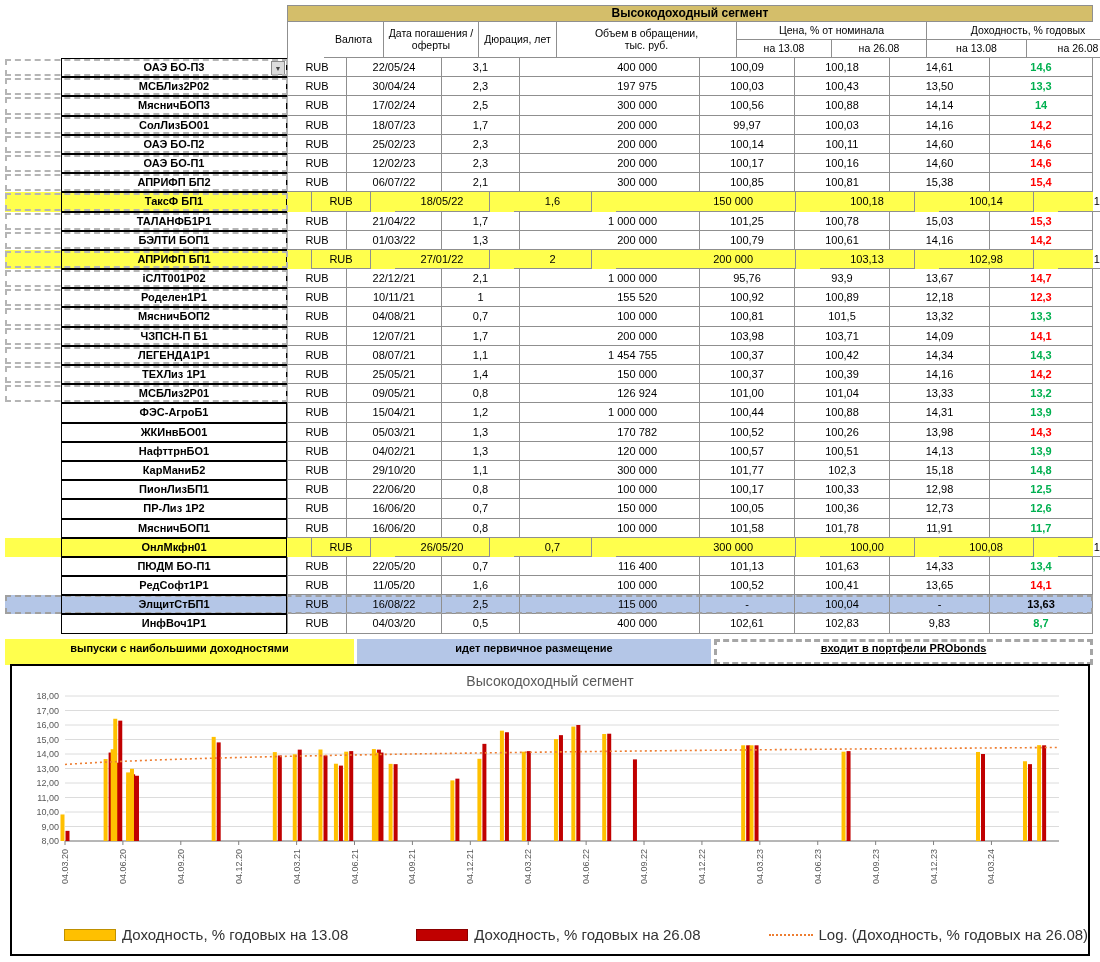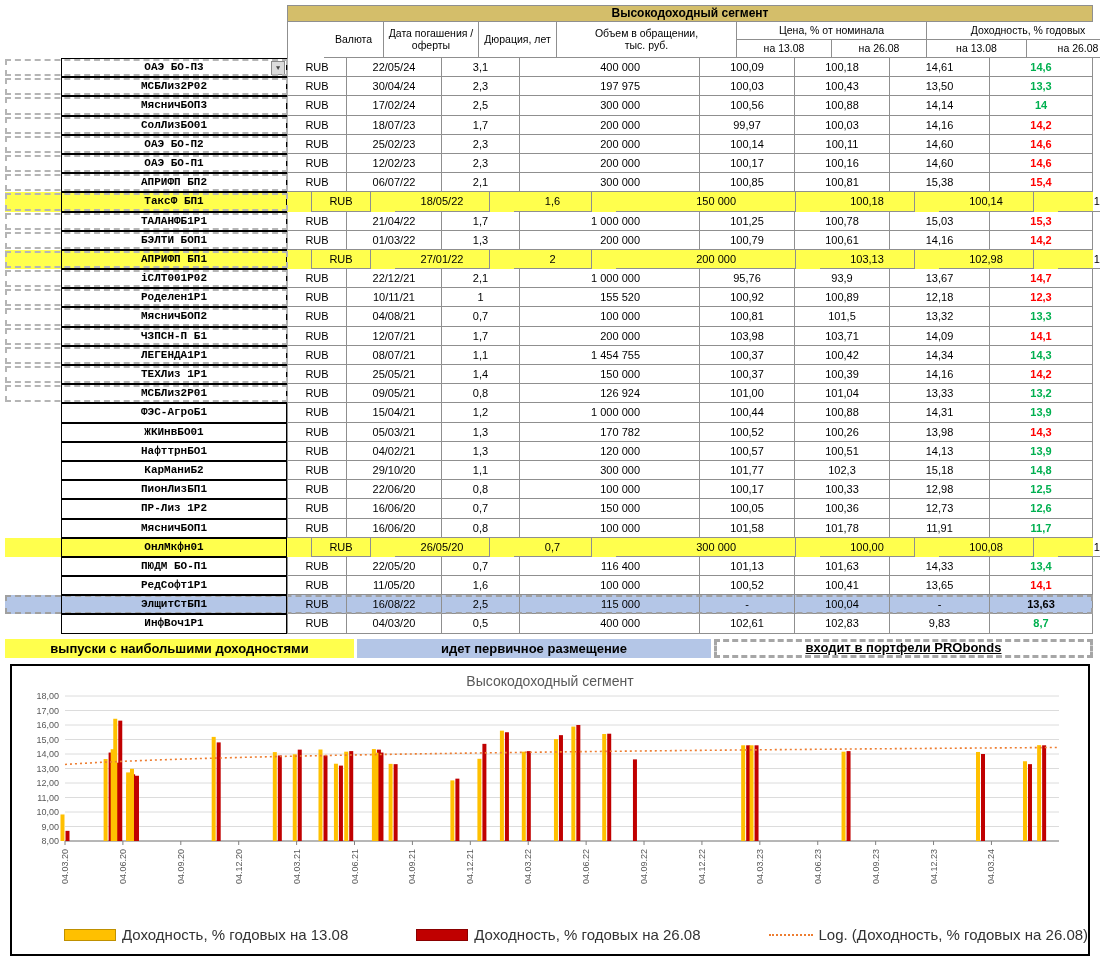--- a/index.html
+++ b/index.html
@@ -20,31 +20,31 @@
   
   #tbody{position:absolute;left:5px;top:58px;width:1088px;}
   .row{display:grid;grid-template-columns:282px 60px 95px 78px 180px 95px 95px 100px 103px;height:19.2px;position:relative;}
   .row.hl-y{background:#FFFF4D;gap:24px;}
   .row.hl-b{background:#B4C6E7;outline:2.5px dashed #a0a0a0;outline-offset:-2px;z-index:4;}
   .name-area{position:relative;height:100%;}
   .name-area.pf::before{content:"";position:absolute;left:0;right:-1px;top:1px;bottom:1px;
     border:2px dashed #b5b5b5;pointer-events:none;z-index:2;}
   .name-cell{position:absolute;left:56px;right:0;top:0;bottom:0;border:1px solid #000;
     text-align:center;font-weight:bold;font-size:11px;line-height:17.5px;box-sizing:border-box;z-index:1;
-    white-space:nowrap;overflow:hidden;font-family:Liberation Mono, monospace;}
+    white-space:nowrap;overflow:hidden;}
   .dd{position:absolute;right:1px;top:2px;width:14px;height:14px;background:#dcdcdc;border:1px solid #8a8a8a;
     font-size:7px;line-height:13px;color:#444;text-align:center;box-sizing:border-box;font-weight:normal;}
   .cell{border-right:1px solid #8f8f8f;border-bottom:1px solid #8f8f8f;text-align:center;font-size:11px;
     line-height:18.5px;box-sizing:border-box;white-space:nowrap;overflow:hidden;}
   .cell.first{border-left:1px solid #8f8f8f;}
-  .cell.vol{text-align:right;padding-right:59px;}
+  .cell.vol{text-align:right;padding-right:42px;}
   .cell.y26{font-weight:bold;}
   .yc-green{color:#00B050;}.yc-red{color:#FF0000;}.yc-black{color:#000;}
   
-  .fl{position:absolute;top:639px;height:19px;font-weight:bold;font-size:13px;text-align:center;
+  .fl{position:absolute;top:639px;height:26px;font-weight:bold;font-size:11px;text-align:center;
     line-height:19px;box-sizing:border-box;}
   .fl-yellow{left:5px;width:349px;background:#FFFF4D;}
   .fl-blue{left:357px;width:354px;background:#B4C6E7;}
   .fl-dash{left:714px;width:379px;background:#fff;border:3px dashed #a6a6a6;line-height:12px;text-decoration:underline;}
   
   .chart-box{position:absolute;left:10px;top:664px;width:1080px;height:292px;border:2px solid #000;box-sizing:border-box;}
   .chart-title{text-align:center;font-size:14px;color:#595959;margin-top:7px;}
   #plot{display:block;margin:2px auto 0 auto;}
   .ylab,.xlab{font-size:9px;fill:#595959;font-family:"Liberation Sans",sans-serif;}
   .cleg{position:absolute;left:52px;bottom:11px;display:flex;gap:68px;align-items:center;

